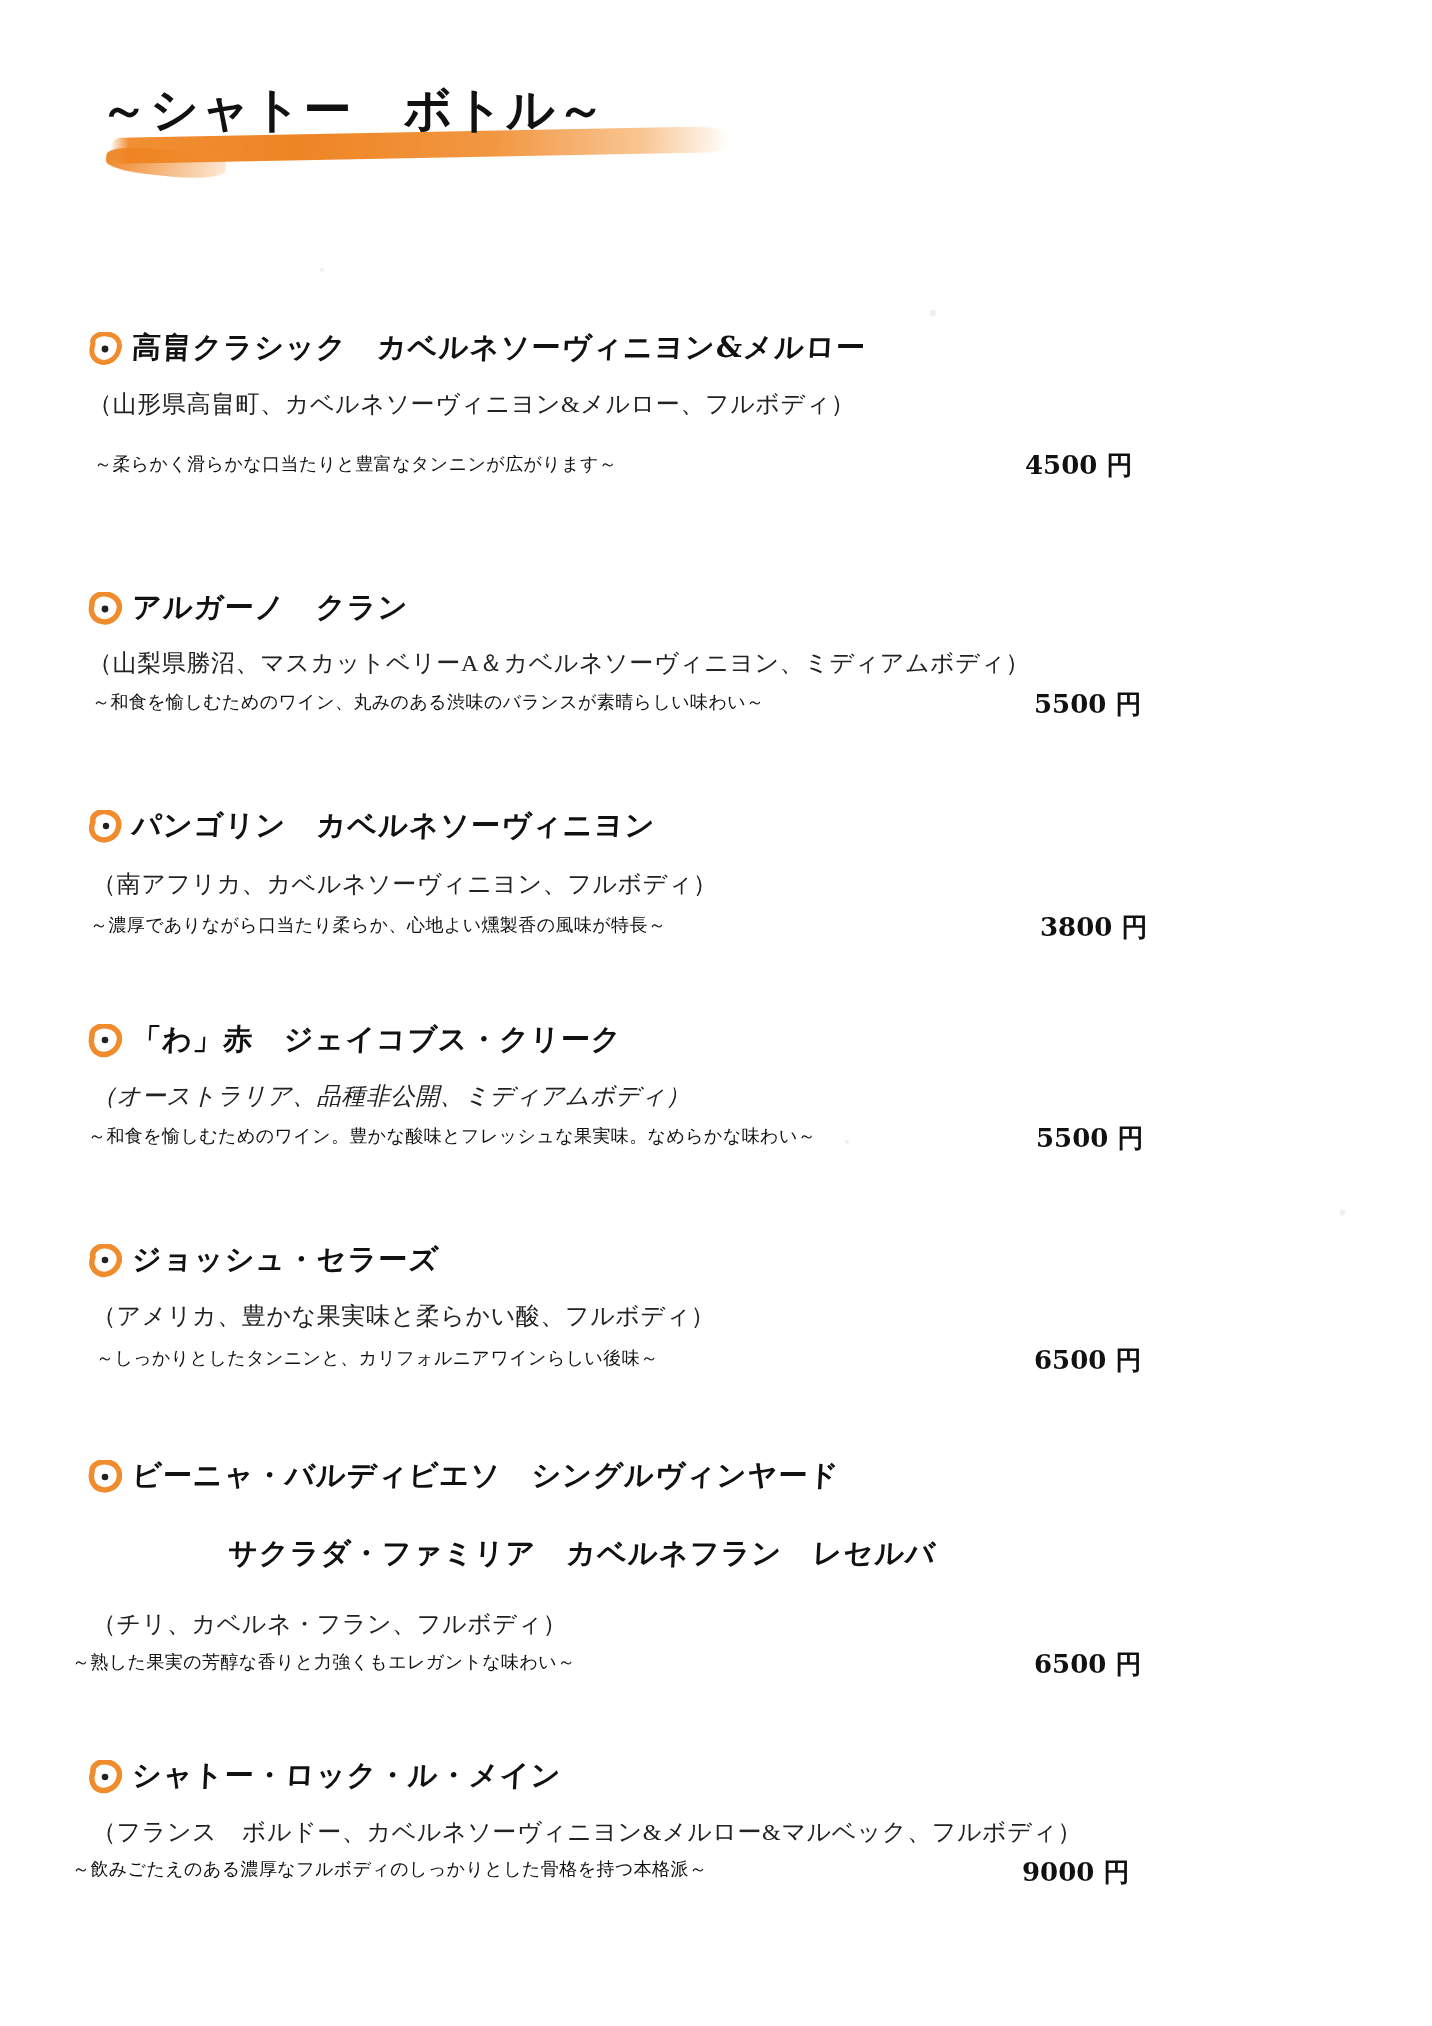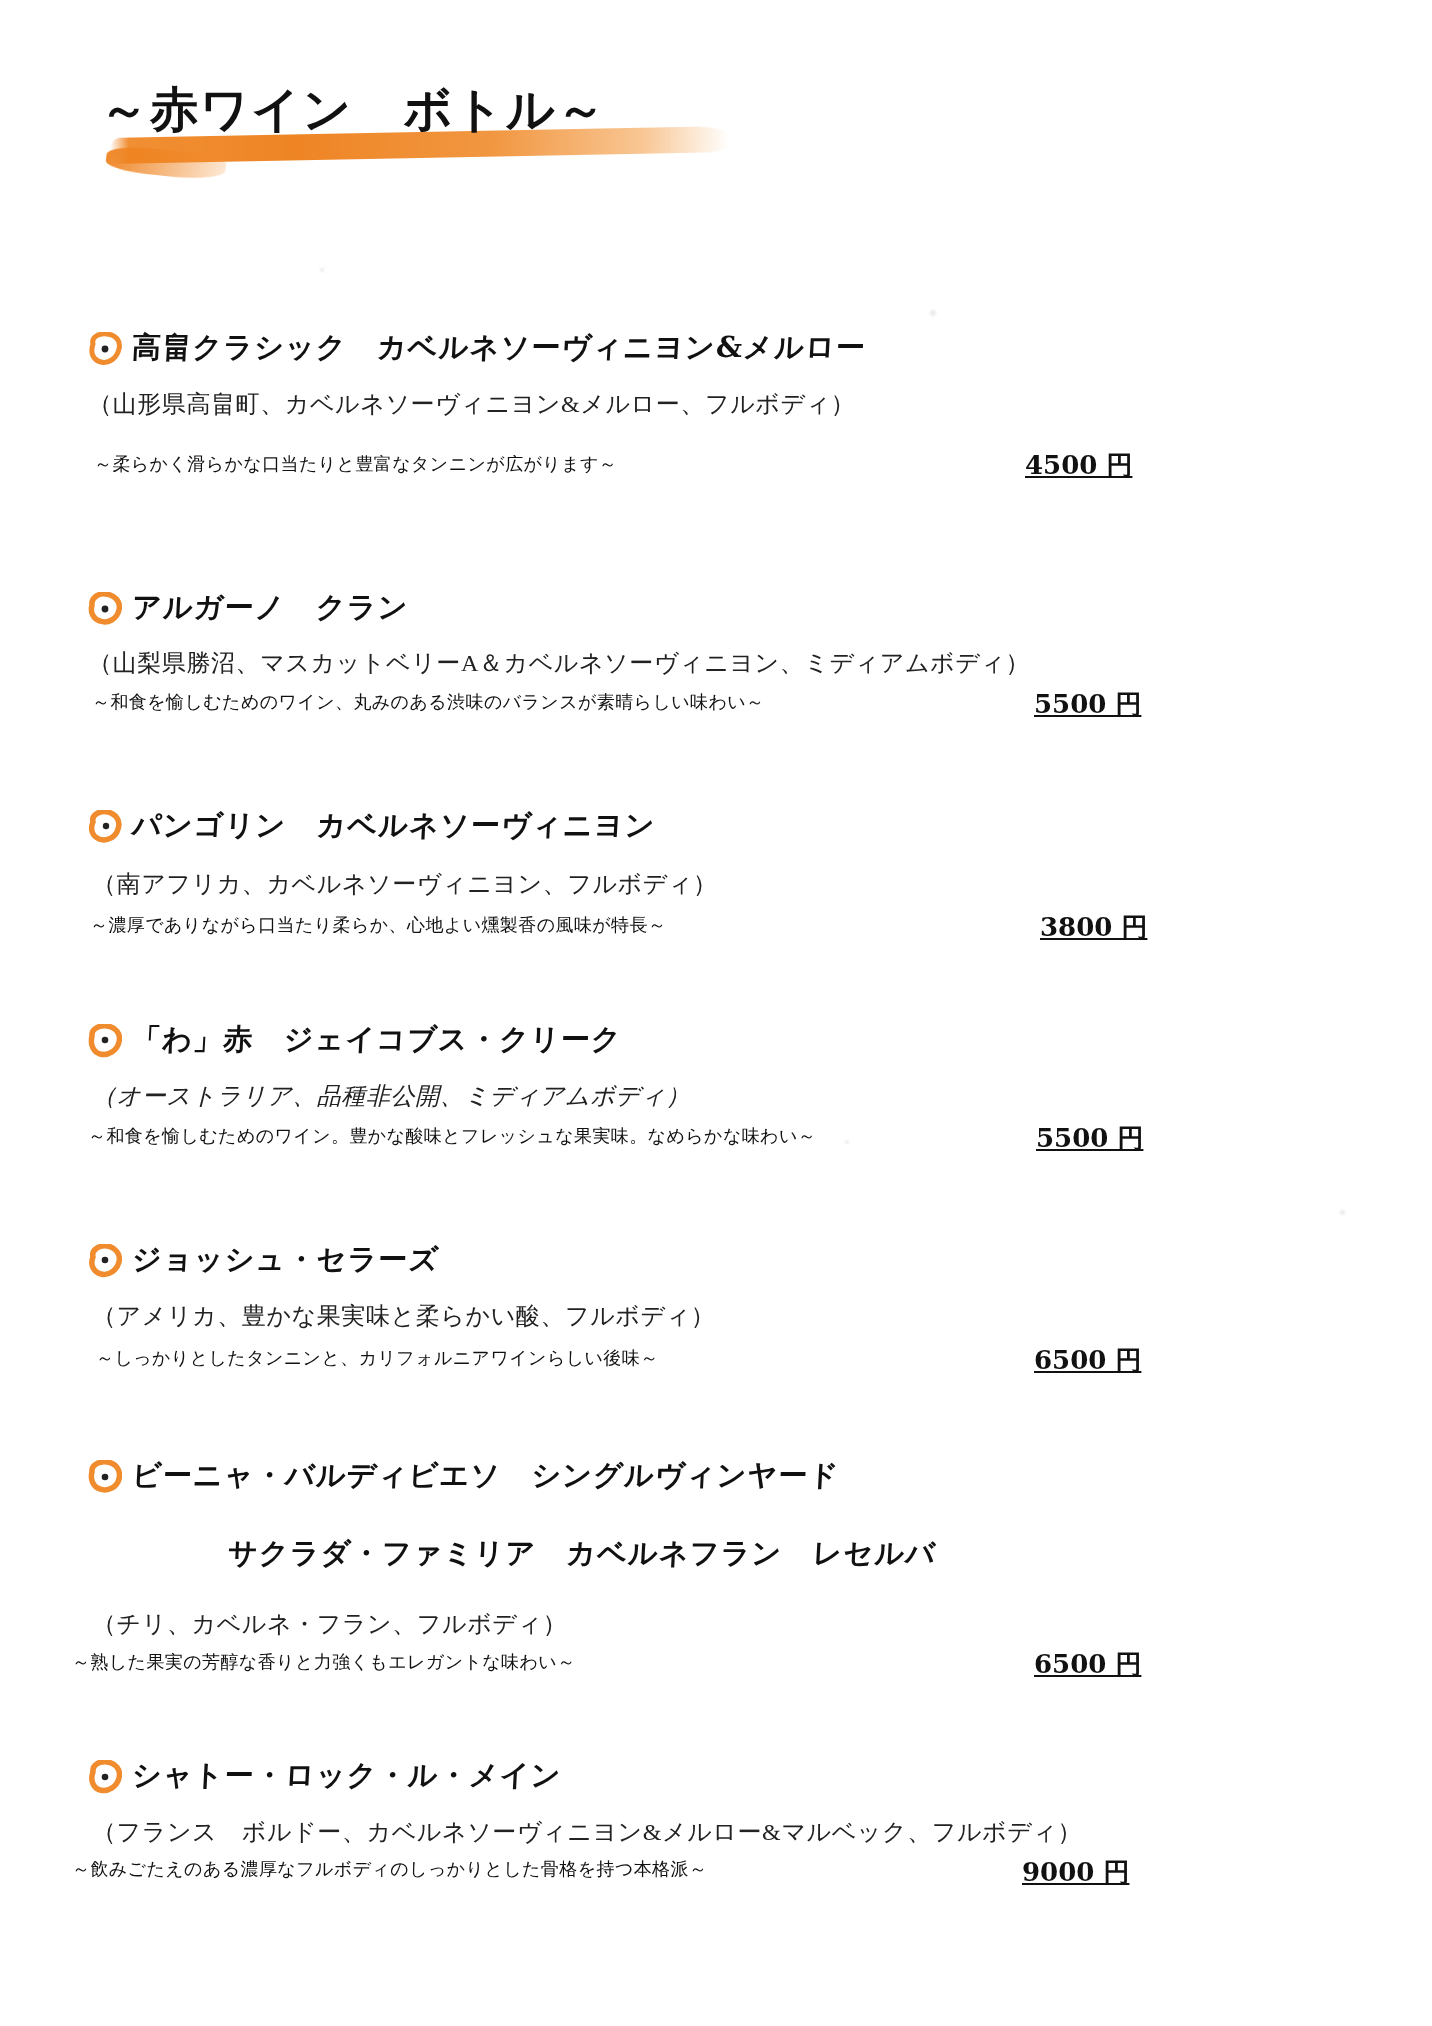--- a/index.html
+++ b/index.html
@@ -112,21 +112,20 @@
     letter-spacing: 0.4px;
     color: #111;
     line-height: 1.4;
   }
   .item-price {
     font-size: 26px;
     font-weight: 700;
     white-space: nowrap;
     color: #111;
     font-family: "DejaVu Serif", "Liberation Serif", serif;
-    text-decoration: underline;
   }
 
   
   .abs { position: absolute; }
 
   .smudge {
     position: absolute;
     background: rgba(170,170,170,0.25);
     border-radius: 50%;
     filter: blur(1px);
@@ -138,21 +137,21 @@
 <div class="page">
 
   <div class="smudge" style="left:930px;top:310px;width:6px;height:6px;"></div>
   <div class="smudge" style="left:1340px;top:1210px;width:5px;height:5px;"></div>
   <div class="smudge" style="left:845px;top:1140px;width:4px;height:4px;"></div>
   <div class="smudge" style="left:320px;top:268px;width:4px;height:4px;"></div>
 
   <div class="header">
     <div class="header-brush"></div>
     <div class="header-brush-2"></div>
-    <div class="header-title">～赤ワイン　ボトル～</div>
+    <div class="header-title">～シャトー　ボトル～</div>
   </div>
 
   <div class="abs" style="left:0;top:330px;width:1432px;">
     <div class="bullet" style="top:4px;">
       <svg width="34" height="34" viewBox="0 0 34 34">
         <path d="M5 12 C3 5, 11 1, 19 2 C28 3, 33 9, 31 17 C29 26, 21 32, 13 30 C5 28, 2 21, 5 12 Z" fill="none" stroke="#F08C2E" stroke-width="5" stroke-linecap="round"></path>
         <circle cx="17" cy="17" r="3.4" fill="#222"></circle>
       </svg>
     </div>
     <div class="item-name abs" style="left:88px;top:0;">高畠クラシック　カベルネソーヴィニヨン&amp;メルロー</div>

